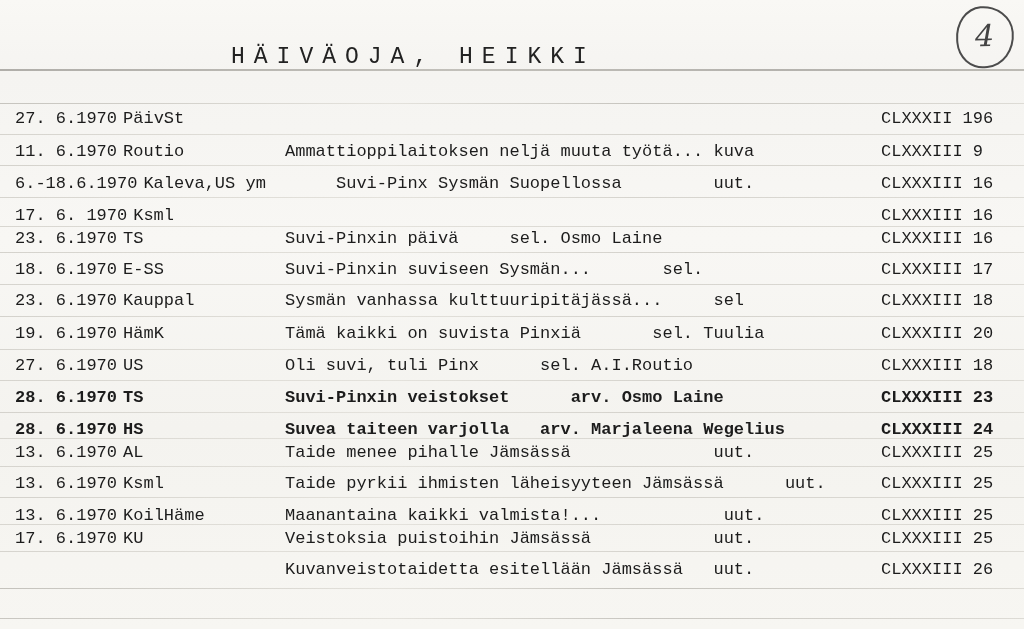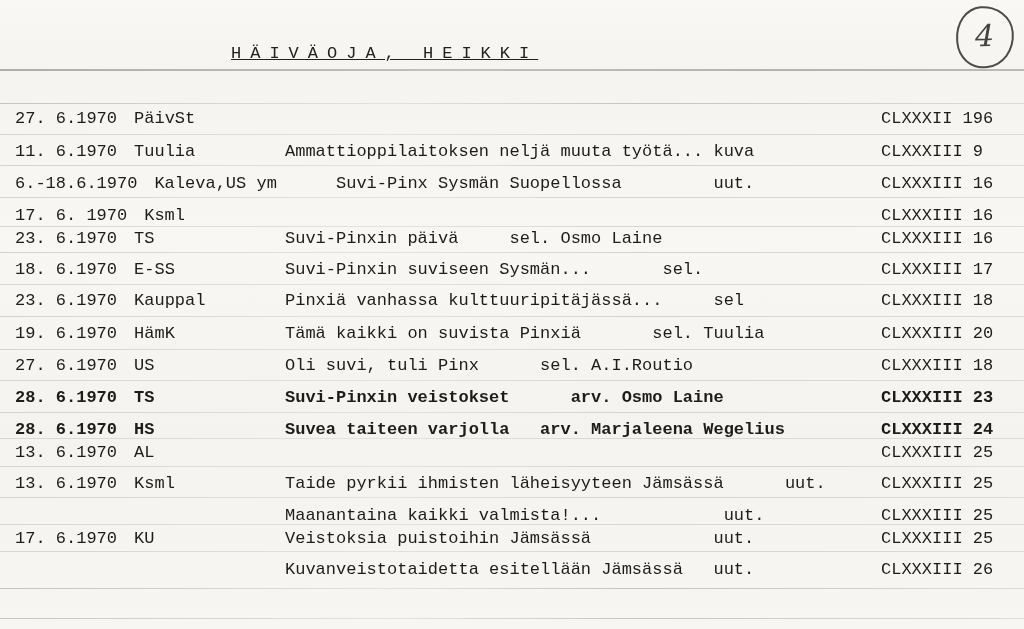--- a/index.html
+++ b/index.html
@@ -9,25 +9,24 @@
     height: 629px;
     overflow: hidden;
     background: linear-gradient(180deg, #f9f8f5 0%, #f5f4f1 12%, #f8f7f4 38%, #f4f3ef 68%, #f7f6f2 100%);
     font-family: "Liberation Mono", monospace;
     color: #1c1c1c;
   }
   .doc-title {
     position: absolute;
     left: 231px;
     top: 44px;
-    font-size: 17px;
+    font-size: 23px;
     letter-spacing: 9px;
     white-space: pre;
     color: #222;
-    text-decoration: underline;
   }
   .header-rule {
     position: absolute;
     left: 0; top: 69px;
     width: 100%; height: 2px;
     background: linear-gradient(90deg, #b0aea9, #c2c0ba 45%, #b4b2ad 75%, #bcbab4);
   }
   .ruled-line {
     position: absolute;
     left: 0;
@@ -37,21 +36,21 @@
   .entry-row {
     position: absolute;
     left: 0;
     width: 100%;
     height: 21px;
     line-height: 21px;
     font-size: 17px;
     white-space: pre;
   }
   .cell-left  { position: absolute; left: 15px;  top: 0; }
-  .cell-left .src { margin-left: 17px; }
+  .cell-left .src { margin-left: 6px; }
   .cell-title { position: absolute; left: 285px; top: 0; }
   .cell-ref   { position: absolute; left: 881px; top: 0; }
   .page-number-circle {
     position: absolute;
     left: 956px; top: 6px;
     width: 58px; height: 62px;
     border: 2px solid #4c4c4c;
     border-radius: 48% 55% 52% 46% / 53% 47% 55% 46%;
     transform: rotate(-5deg);
     display: flex;
@@ -96,21 +95,21 @@
     <div class="ruled-line" style="top: 497px; background: linear-gradient(90deg, rgb(212, 210, 204), rgb(228, 226, 220) 38%, rgb(212, 210, 204) 62%, rgb(221, 219, 213));"></div>
     <div class="ruled-line" style="top: 524px; background: linear-gradient(90deg, rgb(216, 214, 208), rgb(228, 226, 220) 38%, rgb(216, 214, 208) 62%, rgb(221, 219, 213));"></div>
     <div class="ruled-line" style="top: 551px; background: linear-gradient(90deg, rgb(214, 212, 206), rgb(228, 226, 220) 38%, rgb(214, 212, 206) 62%, rgb(221, 219, 213));"></div>
     <div class="ruled-line" style="top: 588px; background: linear-gradient(90deg, rgb(196, 194, 188), rgb(228, 226, 220) 38%, rgb(196, 194, 188) 62%, rgb(221, 219, 213));"></div>
     <div class="ruled-line" style="top: 618px; background: linear-gradient(90deg, rgb(200, 198, 192), rgb(228, 226, 220) 38%, rgb(200, 198, 192) 62%, rgb(221, 219, 213));"></div>
     <div class="entry-row" style="top: 108px;">
     <span class="cell-left"><span class="date">27. 6.1970</span><span class="src">PäivSt</span></span>
     <span class="cell-ref">CLXXXII 196</span>
   </div>
     <div class="entry-row" style="top: 141px;">
-    <span class="cell-left"><span class="date">11. 6.1970</span><span class="src">Tuulia</span></span>
+    <span class="cell-left"><span class="date">11. 6.1970</span><span class="src">Routio</span></span>
     <span class="cell-title">Ammattioppilaitoksen neljä muuta työtä... kuva</span>
     <span class="cell-ref">CLXXXIII 9</span>
   </div>
     <div class="entry-row" style="top: 173px;">
     <span class="cell-left"><span class="date">6.-18.6.1970</span><span class="src">Kaleva,US ym</span></span>
     <span class="cell-title">     Suvi-Pinx Sysmän Suopellossa         uut.</span>
     <span class="cell-ref">CLXXXIII 16</span>
   </div>
     <div class="entry-row" style="top: 205px;">
     <span class="cell-left"><span class="date">17. 6. 1970</span><span class="src">Ksml</span></span>
@@ -121,21 +120,21 @@
     <span class="cell-title">Suvi-Pinxin päivä     sel. Osmo Laine</span>
     <span class="cell-ref">CLXXXIII 16</span>
   </div>
     <div class="entry-row" style="top: 259px;">
     <span class="cell-left"><span class="date">18. 6.1970</span><span class="src">E-SS</span></span>
     <span class="cell-title">Suvi-Pinxin suviseen Sysmän...       sel.</span>
     <span class="cell-ref">CLXXXIII 17</span>
   </div>
     <div class="entry-row" style="top: 290px;">
     <span class="cell-left"><span class="date">23. 6.1970</span><span class="src">Kauppal</span></span>
-    <span class="cell-title">Pinxiä vanhassa kulttuuripitäjässä...     sel</span>
+    <span class="cell-title">Sysmän vanhassa kulttuuripitäjässä...     sel</span>
     <span class="cell-ref">CLXXXIII 18</span>
   </div>
     <div class="entry-row" style="top: 323px;">
     <span class="cell-left"><span class="date">19. 6.1970</span><span class="src">HämK</span></span>
     <span class="cell-title">Tämä kaikki on suvista Pinxiä       sel. Tuulia</span>
     <span class="cell-ref">CLXXXIII 20</span>
   </div>
     <div class="entry-row" style="top: 355px;">
     <span class="cell-left"><span class="date">27. 6.1970</span><span class="src">US</span></span>
     <span class="cell-title">Oli suvi, tuli Pinx      sel. A.I.Routio</span>
@@ -146,28 +145,30 @@
     <span class="cell-title">Suvi-Pinxin veistokset      arv. Osmo Laine</span>
     <span class="cell-ref">CLXXXIII 23</span>
   </div>
     <div class="entry-row" style="top: 419px; font-weight: bold;">
     <span class="cell-left"><span class="date">28. 6.1970</span><span class="src">HS</span></span>
     <span class="cell-title">Suvea taiteen varjolla   arv. Marjaleena Wegelius</span>
     <span class="cell-ref">CLXXXIII 24</span>
   </div>
     <div class="entry-row" style="top: 442px;">
     <span class="cell-left"><span class="date">13. 6.1970</span><span class="src">AL</span></span>
+    <span class="cell-title">Taide menee pihalle Jämsässä              uut.</span>
     <span class="cell-ref">CLXXXIII 25</span>
   </div>
     <div class="entry-row" style="top: 473px;">
     <span class="cell-left"><span class="date">13. 6.1970</span><span class="src">Ksml</span></span>
     <span class="cell-title">Taide pyrkii ihmisten läheisyyteen Jämsässä      uut.</span>
     <span class="cell-ref">CLXXXIII 25</span>
   </div>
     <div class="entry-row" style="top: 505px;">
+    <span class="cell-left"><span class="date">13. 6.1970</span><span class="src">KoilHäme</span></span>
     <span class="cell-title">Maanantaina kaikki valmista!...            uut.</span>
     <span class="cell-ref">CLXXXIII 25</span>
   </div>
     <div class="entry-row" style="top: 528px;">
     <span class="cell-left"><span class="date">17. 6.1970</span><span class="src">KU</span></span>
     <span class="cell-title">Veistoksia puistoihin Jämsässä            uut.</span>
     <span class="cell-ref">CLXXXIII 25</span>
   </div>
     <div class="entry-row" style="top: 559px;">
     <span class="cell-title">Kuvanveistotaidetta esitellään Jämsässä   uut.</span>

